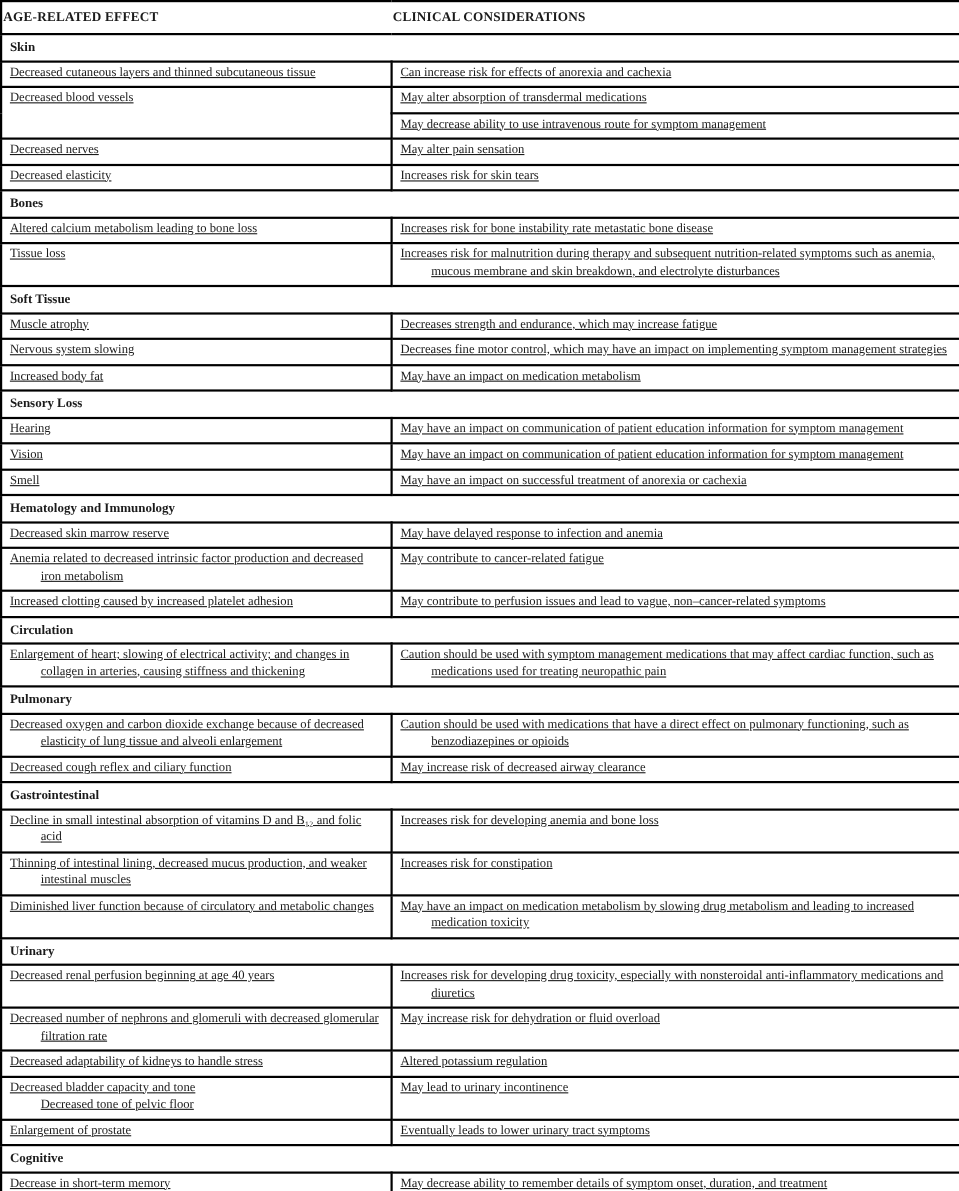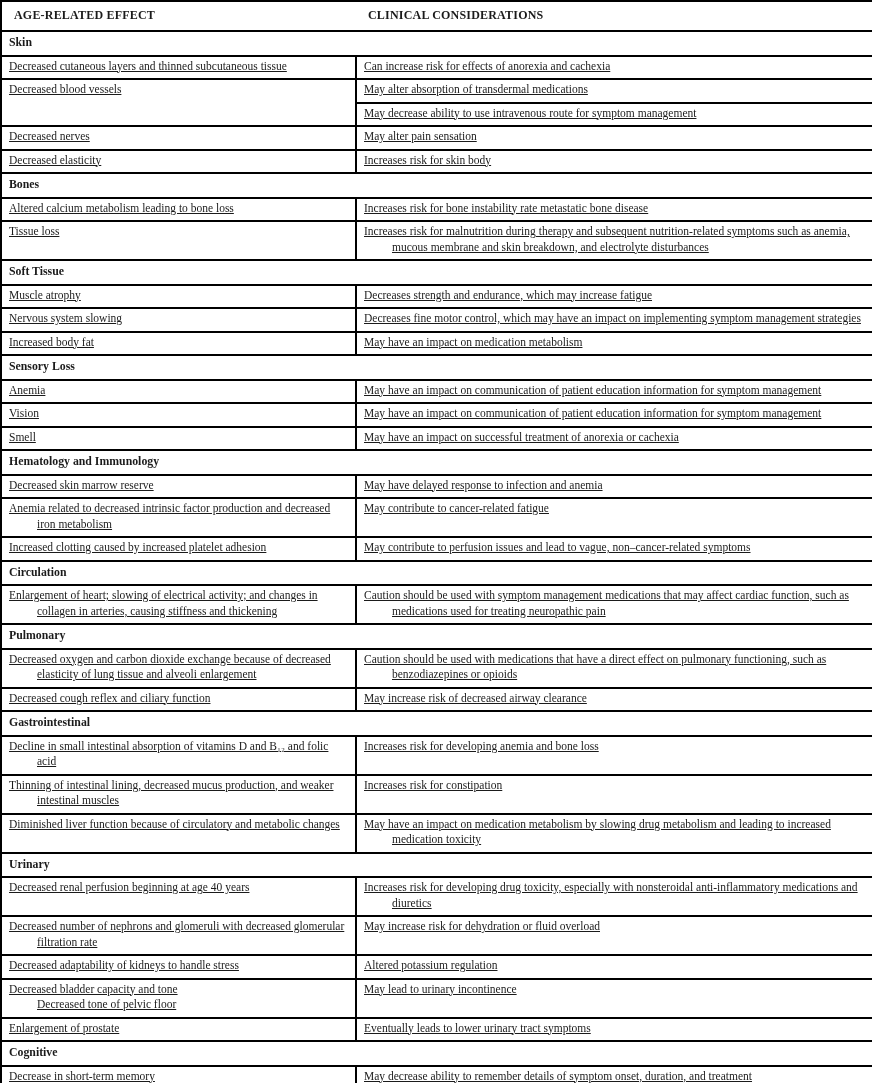--- a/index.html
+++ b/index.html
@@ -21,21 +21,21 @@
   col.right-col { width: 517px; }
   th, td {
     border: 2px solid #000;
     vertical-align: top;
     text-align: left;
     background: #fff;
   }
   th {
     font-size: 12px;
     font-weight: bold;
-    padding: 6px 6px 7px 12px;
+    padding: 6px 6px 7px 1px;
     letter-spacing: 0.2px;
   }
   thead th.first { border-right: none; }
   thead th.last  { border-left: none; }
   td {
     font-size: 11.5px;
     line-height: 15.5px;
     padding: 2px 6px 4px 7px;
   }
   td.section-title {
@@ -96,21 +96,21 @@
         </td>
         <td>
           <div class="hang">May alter pain sensation</div>
         </td>
       </tr>
       <tr>
         <td rowspan="1">
           <div class="hang">Decreased elasticity</div>
         </td>
         <td>
-          <div class="hang">Increases risk for skin body</div>
+          <div class="hang">Increases risk for skin tears</div>
         </td>
       </tr>
       <tr>
         <td colspan="2" class="section-title">Bones</td>
       </tr>
       <tr>
         <td rowspan="1">
           <div class="hang">Altered calcium metabolism leading to bone loss</div>
         </td>
         <td>
@@ -150,21 +150,21 @@
         </td>
         <td>
           <div class="hang">May have an impact on medication metabolism</div>
         </td>
       </tr>
       <tr>
         <td colspan="2" class="section-title">Sensory Loss</td>
       </tr>
       <tr>
         <td rowspan="1">
-          <div class="hang">Anemia</div>
+          <div class="hang">Hearing</div>
         </td>
         <td>
           <div class="hang">May have an impact on communication of patient education information for symptom management</div>
         </td>
       </tr>
       <tr>
         <td rowspan="1">
           <div class="hang">Vision</div>
         </td>
         <td>

